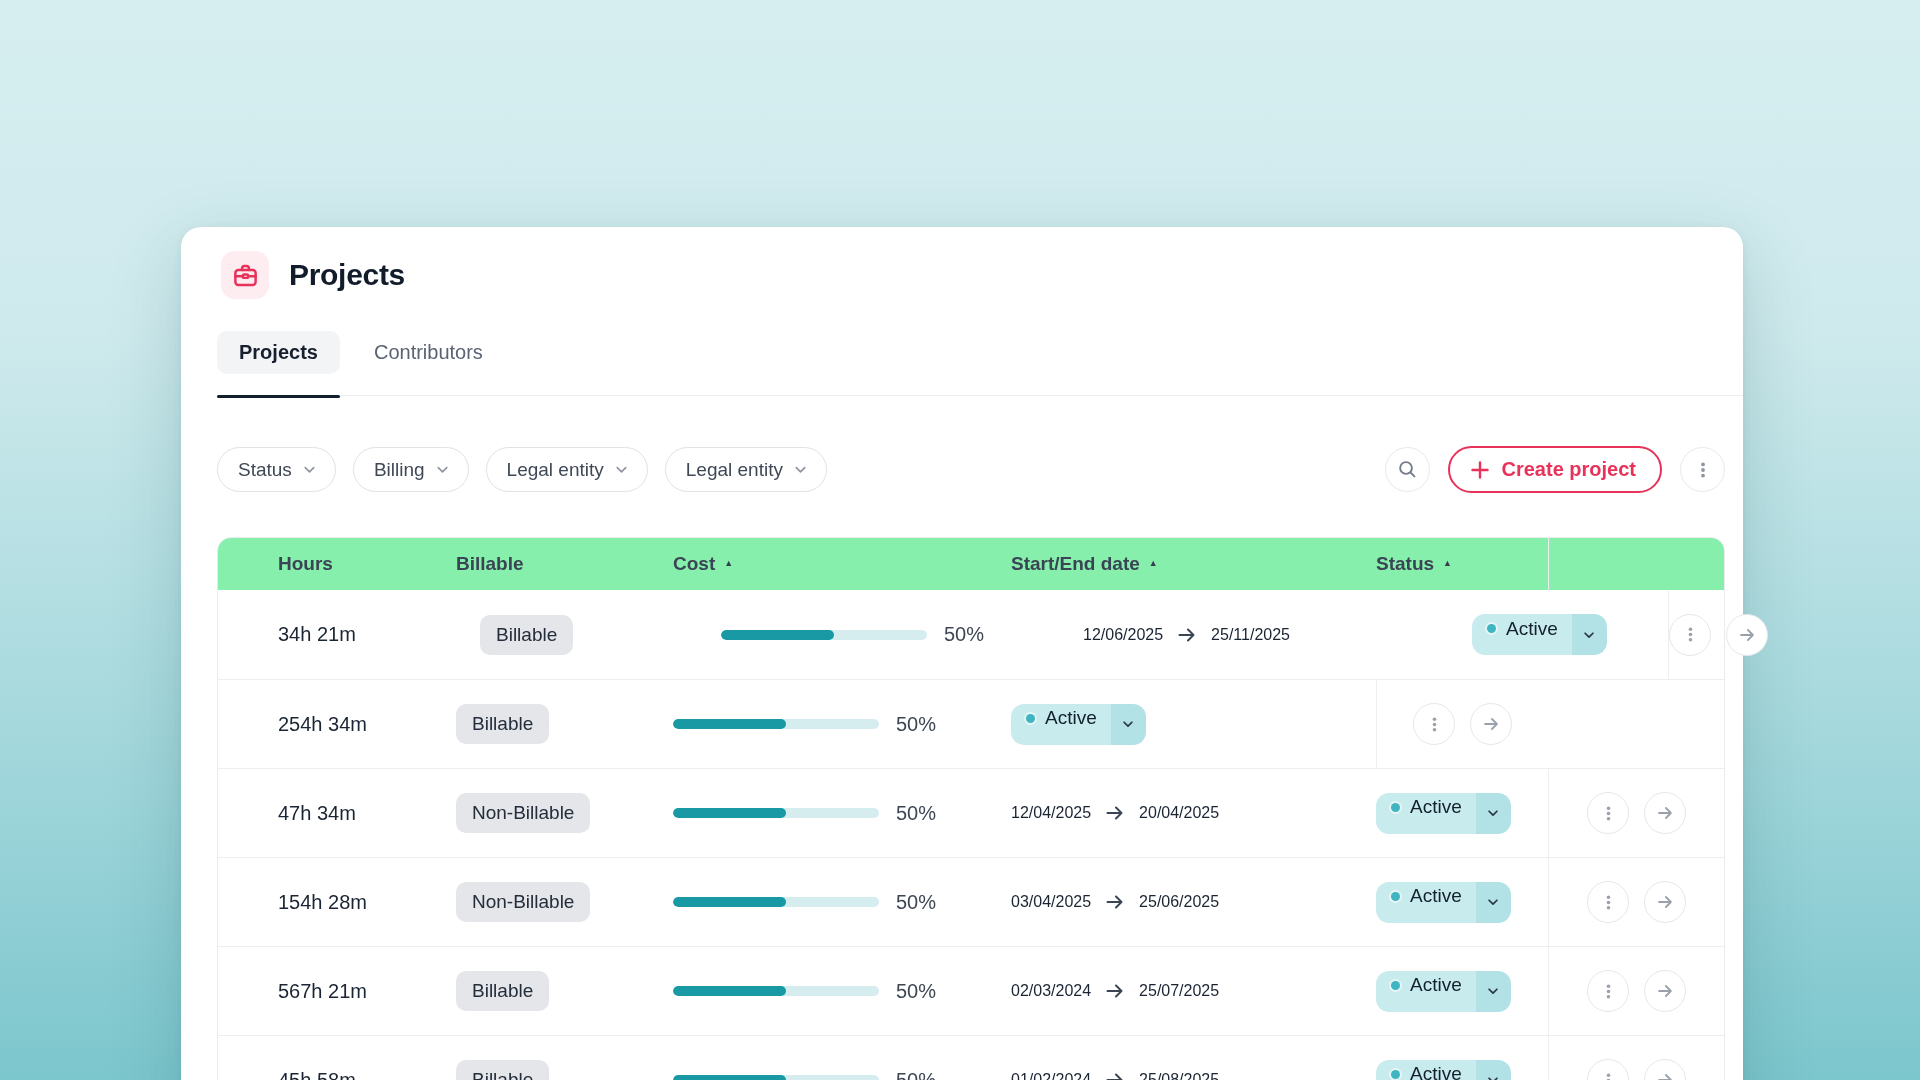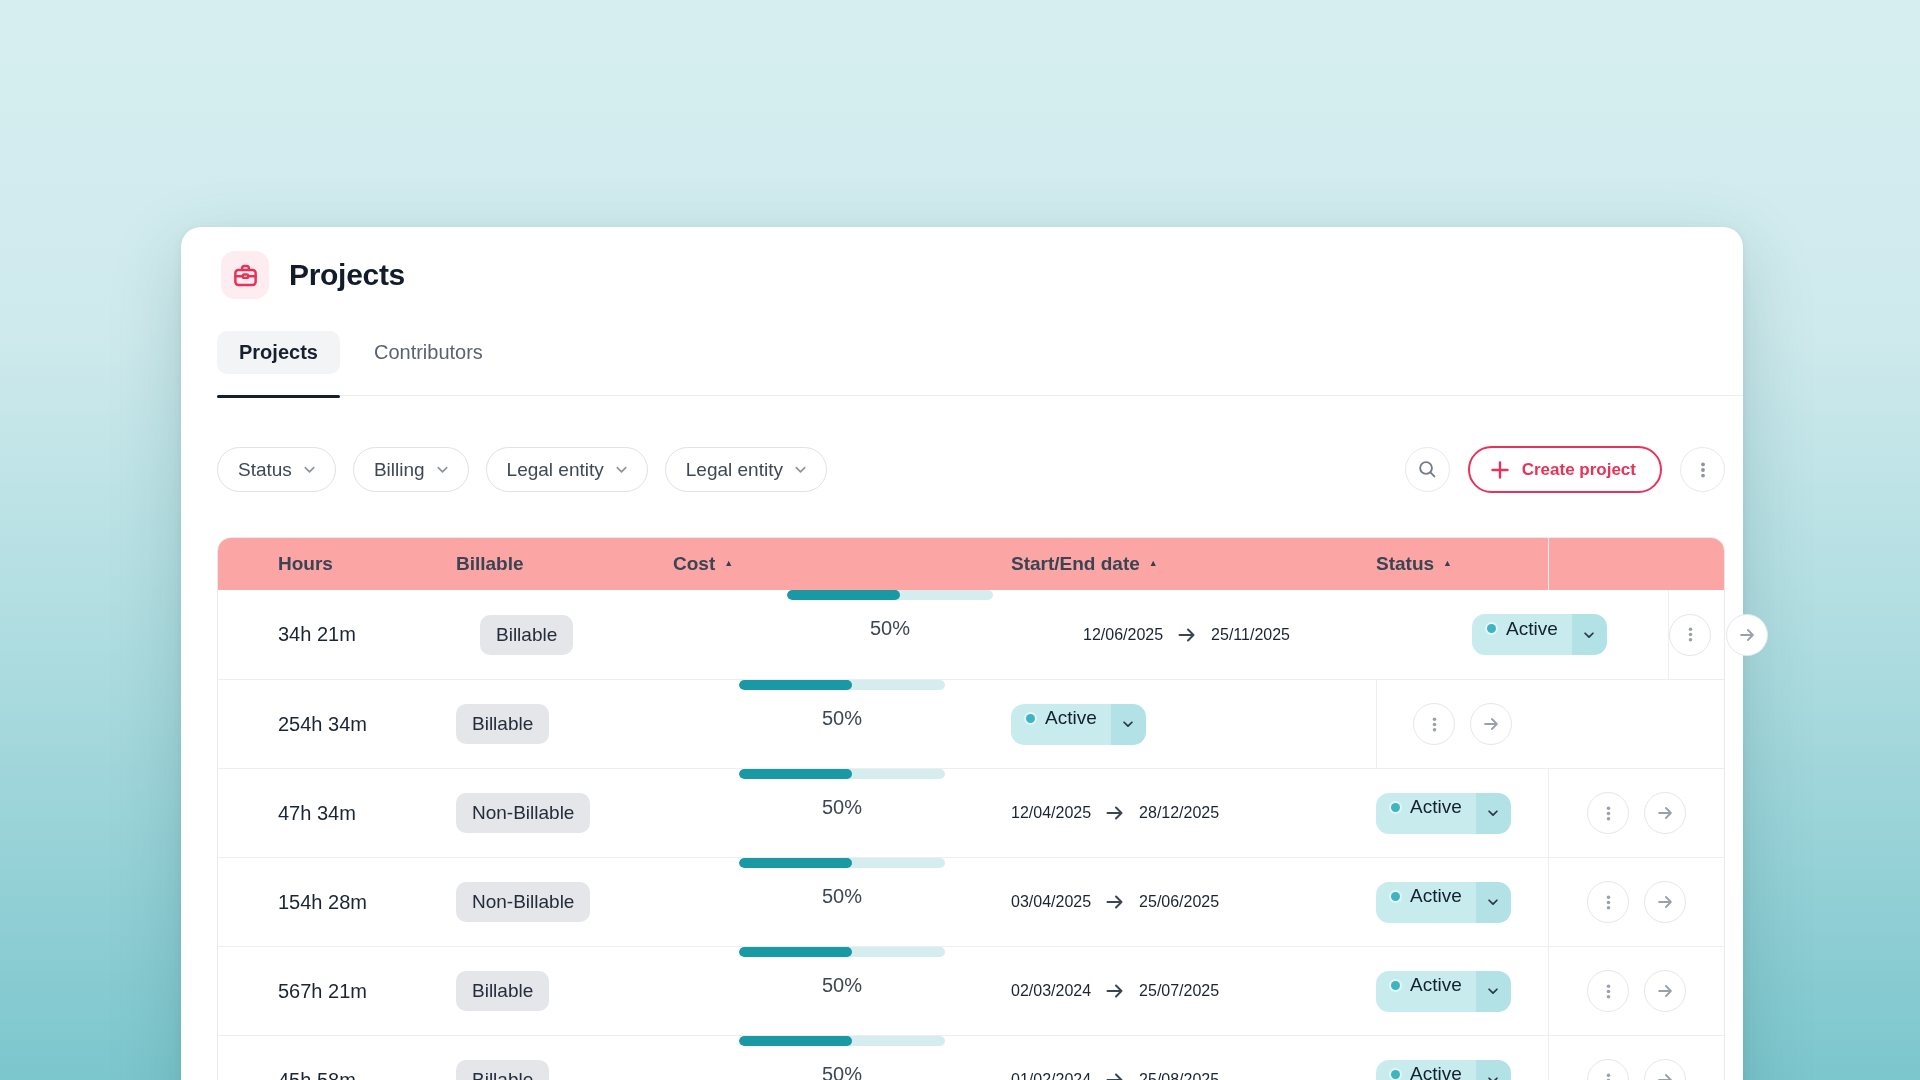--- a/index.html
+++ b/index.html
@@ -50,48 +50,48 @@
     font-family:inherit;
   }
   .actions { display:flex; align-items:center; gap:18px; }
   .icon-circle {
     width:45px; height:45px; border-radius:50%; border:1.5px solid #e7e9ec;
     background:#fff; display:flex; align-items:center; justify-content:center; cursor:pointer;
   }
   .create-btn {
     display:inline-flex; align-items:center; gap:11px; height:47px;
     border:2px solid #e8325a; border-radius:24px; background:#fff;
-    padding:0 24px 0 19px; font-size:17px; font-weight:600; color:#e8325a;
+    padding:0 24px 0 19px; font-size:20px; font-weight:600; color:#e8325a;
     cursor:pointer; font-family:inherit;
   }
   
   .table {
     margin-top:44px; width:1508px; border:1px solid #e9ebee;
     border-radius:14px 14px 0 0; background:#fff;
   }
   .thead, .tr {
     display:grid;
     grid-template-columns:178px 217px 338px 365px 172px 1fr;
     padding-left:60px; align-items:center;
   }
   .thead {
-    height:52px; background:#fca5a5; border-radius:13px 13px 0 0;
+    height:52px; background:#86efac; border-radius:13px 13px 0 0;
   }
   .th { display:flex; align-items:center; gap:9px; font-size:19px; font-weight:600; color:#3a4454; height:100%; }
   .th-actions { border-left:1px solid #eceef0; height:100%; }
   .sort { font-size:9px; color:#333f4e; line-height:1; transform:translateY(-1px); }
   .tr { height:89px; border-top:1px solid #edeef1; }
   .tr:first-child { border-top:none;gap:24px; }
   .td { display:flex; align-items:center; height:100%; }
   .td-hours { font-size:20px; font-weight:500; color:#1b2534; }
   .badge {
     background:#e4e6e9; color:#242d3c; font-size:19px; font-weight:500;
     padding:9px 16px; border-radius:10px; white-space:nowrap;
   }
-  .td-cost { gap:17px;flex-direction:column; }
+  .td-cost { gap:17px; }
   .progress { width:206px; height:10px; border-radius:5px; background:#d6edef; overflow:hidden; }
   .progress-fill { height:100%; border-radius:5px; background:#1899a4; }
   .pct { font-size:20px; color:#3d4754; font-weight:500; }
   .td-dates { gap:13px; font-size:16px; font-weight:500; color:#1a2433; }
   .date-arrow { display:flex; align-items:center; }
   .status-pill {
     display:inline-flex; align-items:stretch; height:41px; border-radius:13px;
     overflow:hidden; cursor:pointer;
   }
   .status-main {
@@ -309,21 +309,21 @@
       </div>
       <span class="pct">50%</span>
     </div>
     <div class="td td-dates">
       <span>12/04/2025</span>
       <span class="date-arrow">
         <svg width="22" height="22" viewBox="0 0 22 22" fill="none" stroke="#3a4554" stroke-width="2" stroke-linecap="round" stroke-linejoin="round">
                   <path d="M3.5 11h14M12 5.5L17.5 11 12 16.5"></path>
                 </svg>
       </span>
-      <span>28/12/2025</span>
+      <span>20/04/2025</span>
     </div>
     <div class="td">
       <div class="status-pill">
         <span class="status-main">
           <span class="dot"></span>
           <span>Active</span>
         </span>
         <span class="status-chevron">
           <svg width="14" height="14" viewBox="0 0 16 16" fill="none" stroke="#2b3748" stroke-width="2" stroke-linecap="round" stroke-linejoin="round">
                     <path d="M3.5 6l4.5 4.5L12.5 6"></path>

